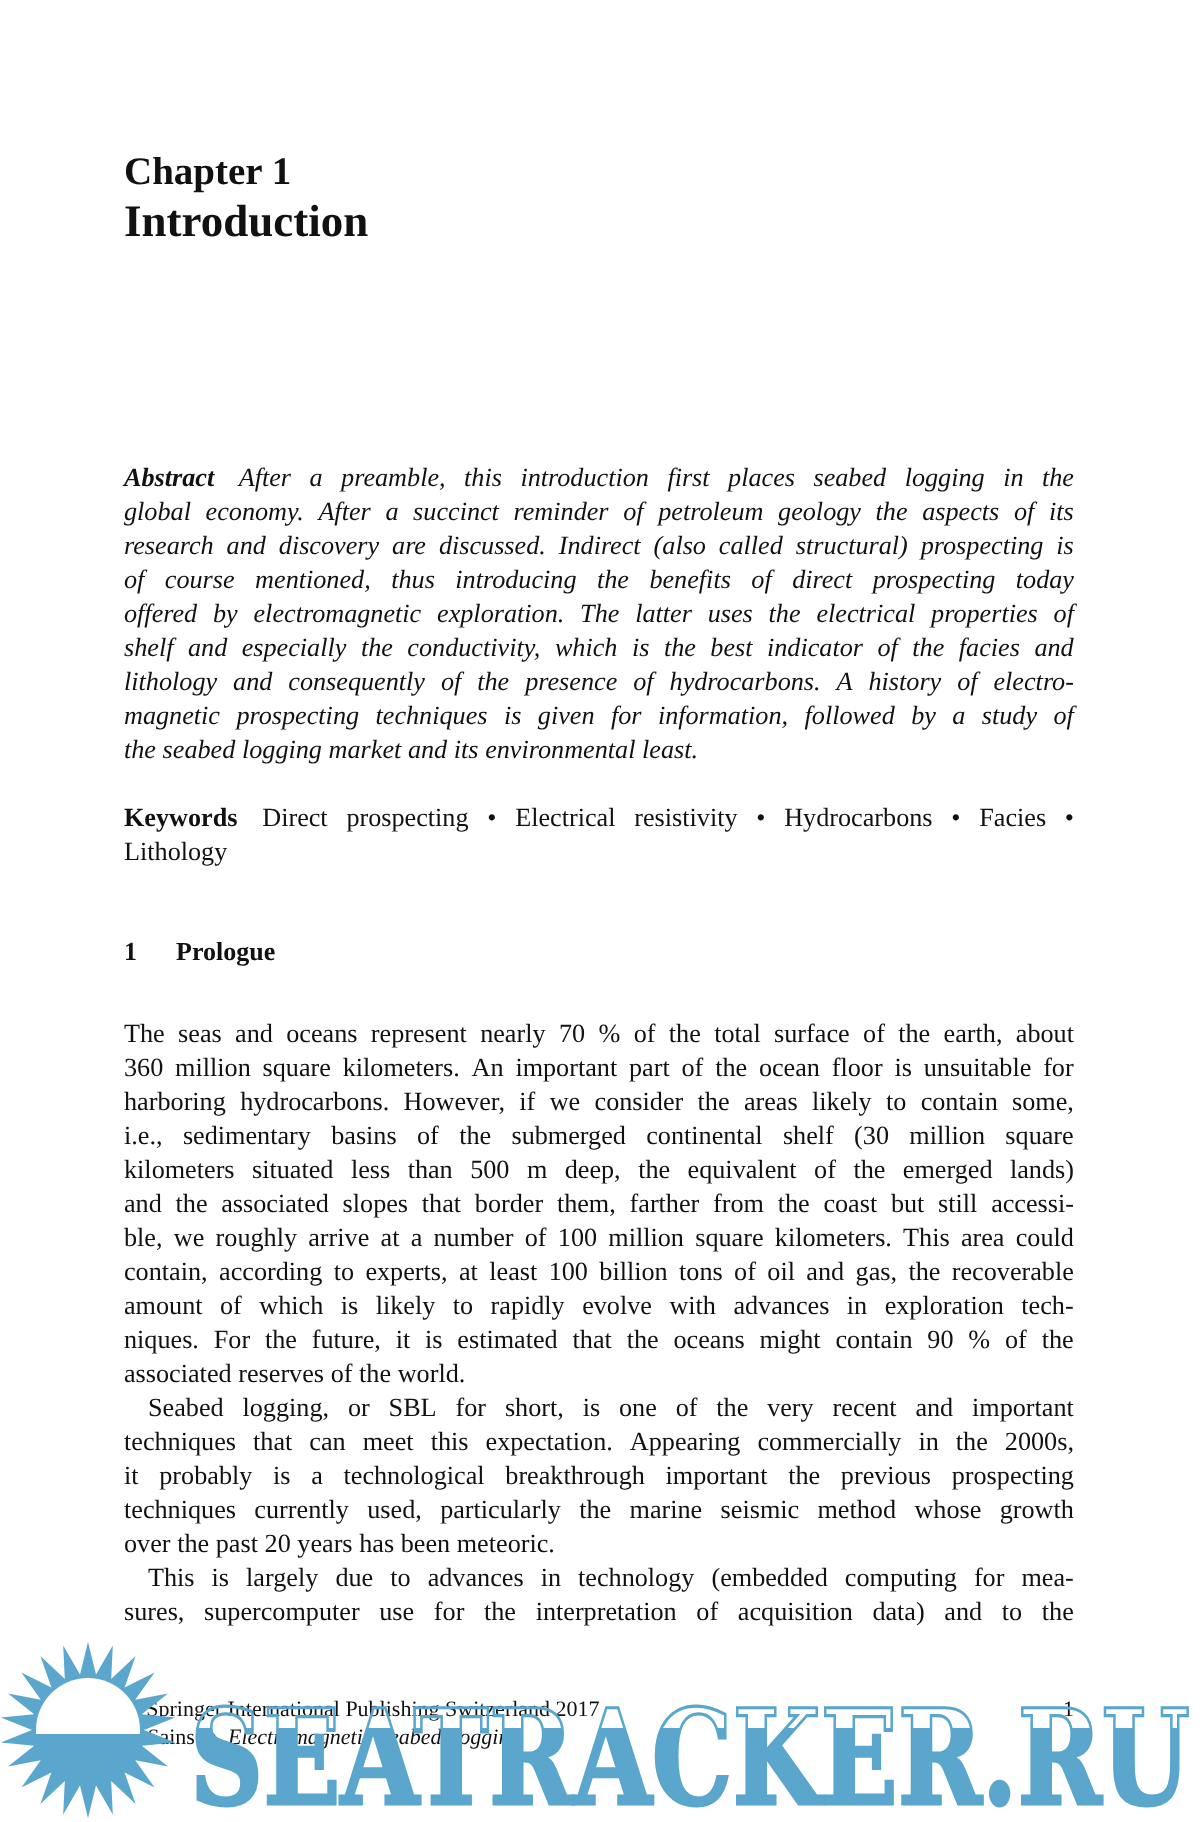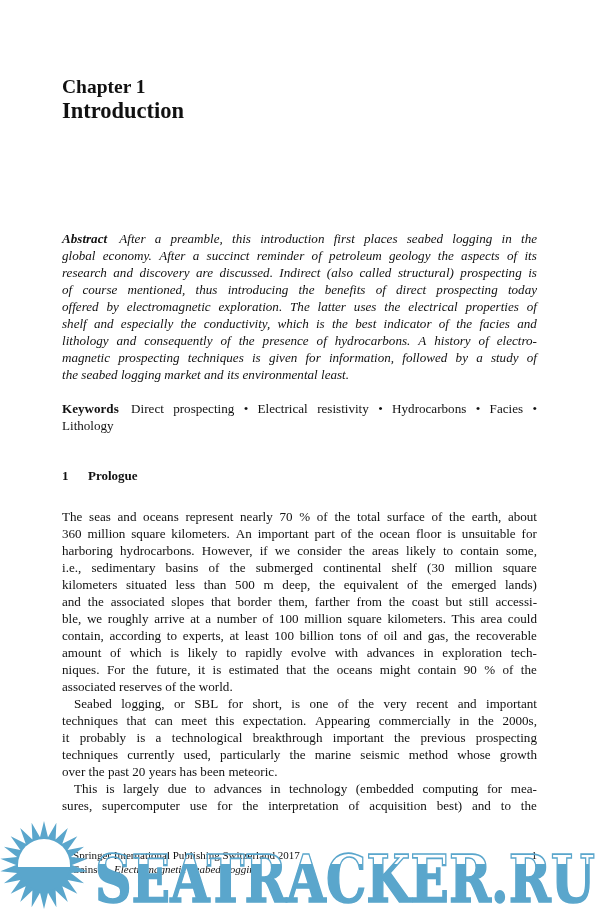--- a/index.html
+++ b/index.html
@@ -424,21 +424,21 @@
       </div>
       <div class="jline">
         <span>sures,</span>
         <span>supercomputer</span>
         <span>use</span>
         <span>for</span>
         <span>the</span>
         <span>interpretation</span>
         <span>of</span>
         <span>acquisition</span>
-        <span>best)</span>
+        <span>data)</span>
         <span>and</span>
         <span>to</span>
         <span>the</span>
       </div>
     </div>
 
   <div class="footer">
     <div class="row">
       <span>© Springer International Publishing Switzerland 2017</span>
       <span>1</span>

